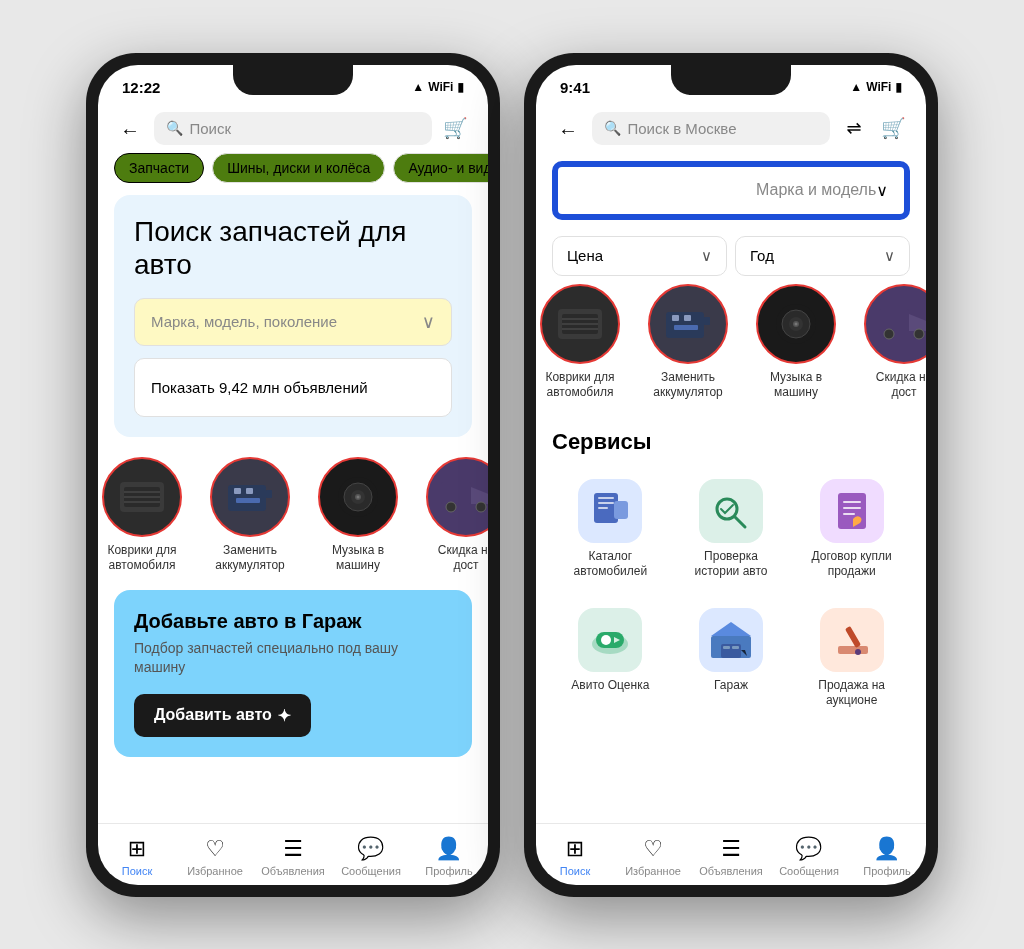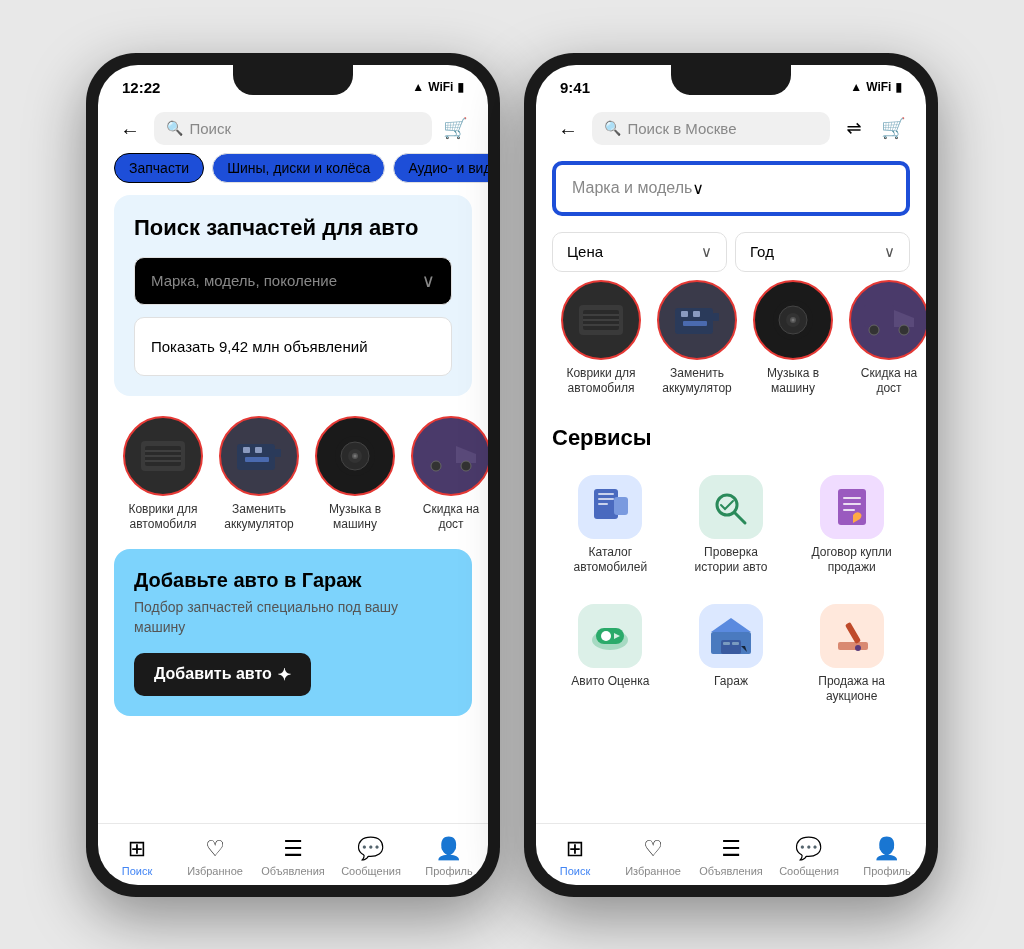--- a/index.html
+++ b/index.html
@@ -108,46 +108,46 @@
 
     
     .category-chips {
       display: flex;
       gap: 8px;
       padding: 0 16px 12px;
       overflow-x: auto;
     }
     .category-chips::-webkit-scrollbar { display: none; }
     .chip {
-      background: #1d4ed8;
+      background: #4d7c0f;
       border: 1px solid #e0e0e0;
       border-radius: 20px;
       padding: 6px 14px;
       font-size: 14px;
       white-space: nowrap;
       cursor: pointer;
     }
     .chip:first-child { border-color: #000; font-weight: 500; }
 
     
     .hero-section {
       background: #e8f4fd;
       margin: 0 16px;
       border-radius: 16px;
       padding: 20px;
       margin-bottom: 20px;
     }
     .hero-title {
-      font-size: 22px;
-      font-weight: 700;
+      font-size: 28px;
+      font-weight: 400;
       line-height: 1.2;
       margin-bottom: 16px;
     }
     .model-select {
-      background: #000000;
+      background: #fef9c3;
       border: 1px solid #e0e0e0;
       border-radius: 10px;
       padding: 12px 16px;
       display: flex;
       justify-content: space-between;
       align-items: center;
       margin-bottom: 12px;
       cursor: pointer;
       gap: 16px;
     }
@@ -162,22 +162,22 @@
       font-weight: 500;
       cursor: pointer;
       display: block;
       width: 100%;
       text-align: left;
     }
 
     
     .circles-row {
       display: flex;
-      gap: 16px;
-      padding: 0 25px 16px;
+      gap: 28px;
+      padding: 0 4px 16px;
       overflow-x: auto;
     }
     .circles-row::-webkit-scrollbar { display: none; }
     .circle-item {
       display: flex;
       flex-direction: column;
       align-items: center;
       gap: 6px;
       min-width: 80px;
       cursor: pointer;
@@ -261,26 +261,26 @@
       display: flex;
       justify-content: space-between;
       align-items: center;
       font-size: 15px;
       cursor: pointer;
     }
     .filter-arrow { color: #555; }
 
     .full-select {
       background: #fff;
-      border: 4px solid #1d4ed8;
+      border: 6px solid #1d4ed8;
       border-radius: 10px;
       padding: 14px 16px;
       margin: 8px 16px;
       display: flex;
-      justify-content: flex-start;
+      justify-content: flex-end;
       align-items: center;
       cursor: pointer;
     }
     .full-select-text { color: #888; font-size: 16px; }
 
     .show-btn2 {
       background: #fff;
       border: 1px solid #d0d0d0;
       border-radius: 10px;
       padding: 14px 16px;

